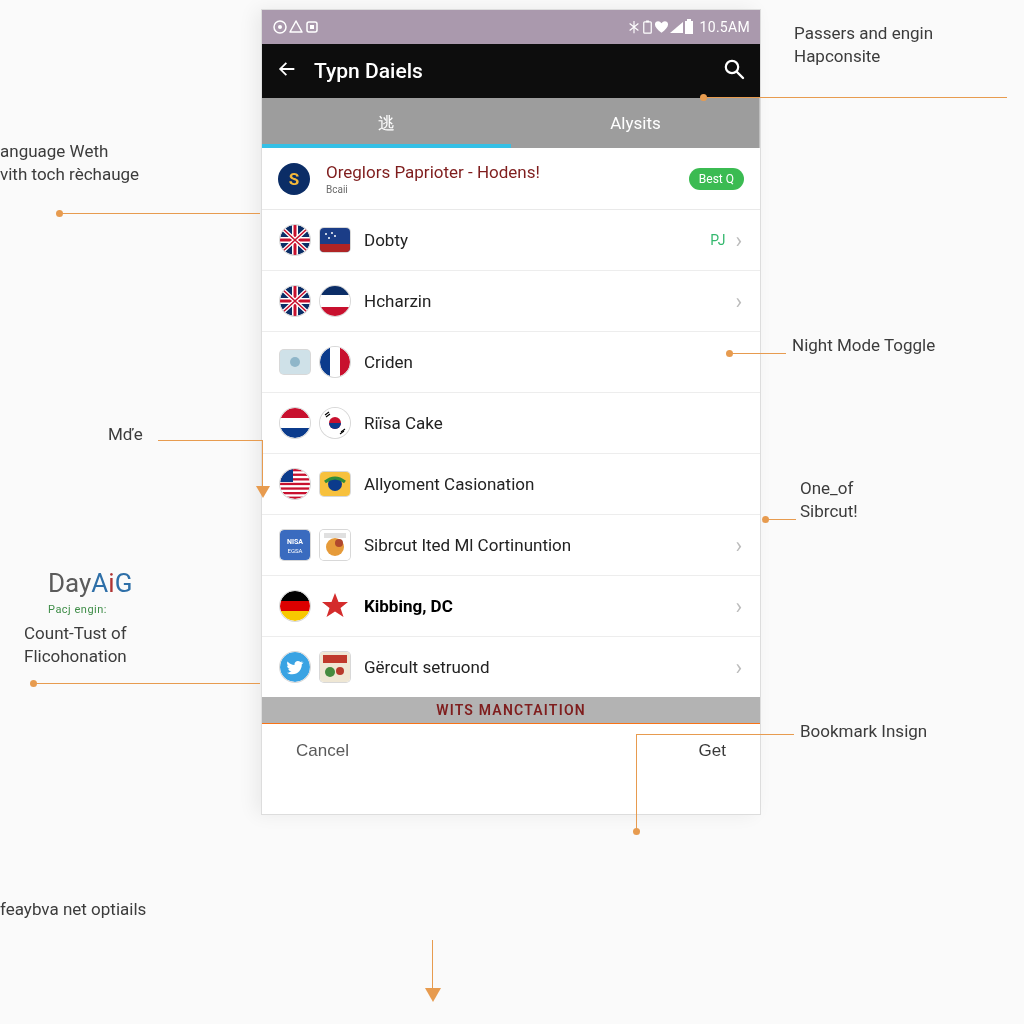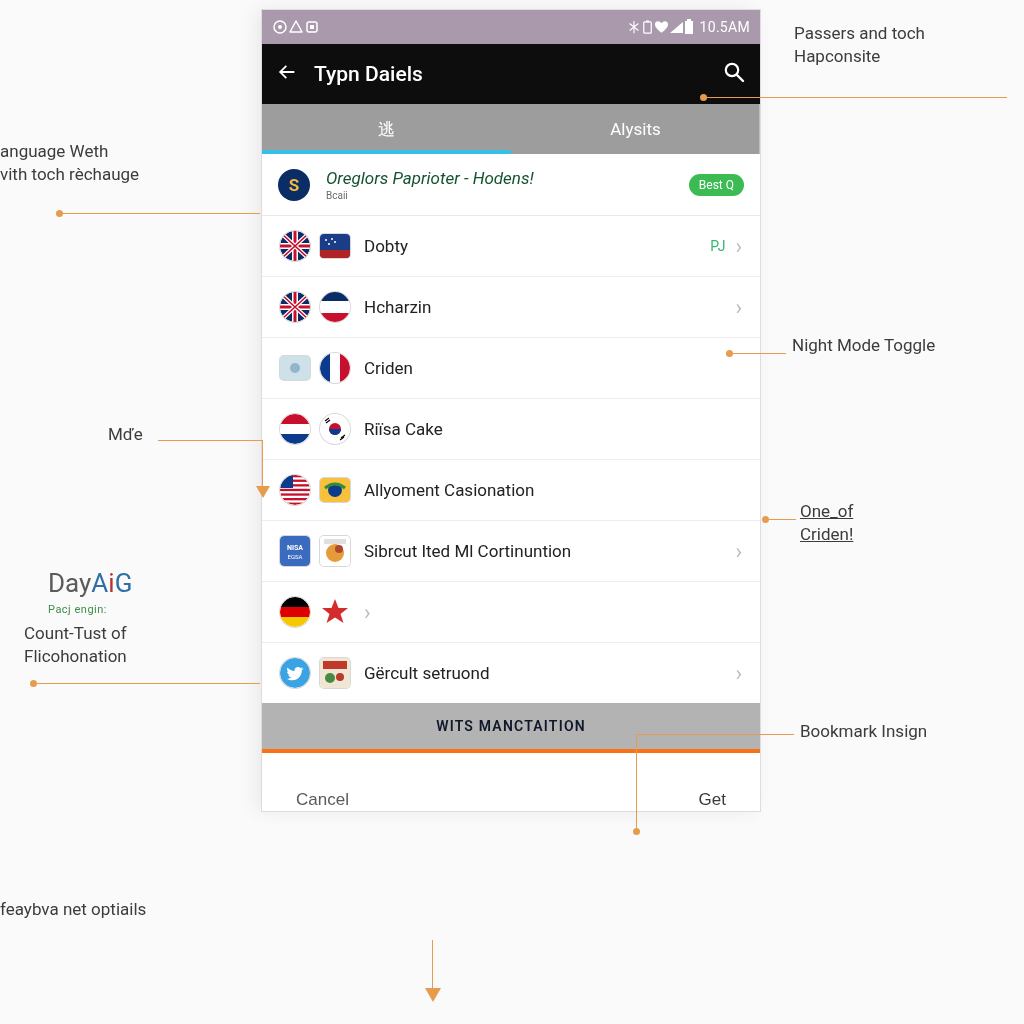--- a/index.html
+++ b/index.html
@@ -38,21 +38,21 @@
   .statusbar .left-icons, .statusbar .right-icons {
     display: flex;
     align-items: center;
     gap: 0;
   }
   .statusbar svg { display: block; }
   .clock-text { font-size: 14px; letter-spacing: .3px; margin-left: 6px; }
 
   
   .appbar {
-    height: 60px;
+    height: 54px;
     background: #0d0d0d;
     color: #fff;
     display: flex;
     align-items: center;
     padding: 0 14px;
   }
   .appbar .back { margin-right: 16px; cursor: pointer; }
   .appbar .title { font-size: 21px; font-weight: 500; flex: 1; }
   .appbar .search { cursor: pointer; }
 
@@ -89,21 +89,21 @@
     padding: 14px 16px;
     border-bottom: 1px solid #e9e9e9;
   }
   .avatar-s {
     width: 32px; height: 32px; border-radius: 50%;
     background: #0b2d66; color: #f3b83a; font-weight: 700;
     display: flex; align-items: center; justify-content: center;
     margin-right: 16px; font-size: 17px;
   }
   .featured-text { flex: 1; }
-  .featured-title { font-size: 17px; color: #14532d; font-style: italic; }
+  .featured-title { font-size: 17px; color: #7f1d1d; }
   .featured-sub { font-size: 10px; color: #6b6b6b; margin-top: 2px; }
   .pill {
     background: #3bbb52; color: #fff; font-size: 12px;
     padding: 4px 10px; border-radius: 999px;
   }
 
   .row {
     display: flex;
     align-items: center;
     height: 60px;
@@ -120,37 +120,37 @@
   }
   .flag.square { border-radius: 4px; width: 30px; height: 24px; }
   .row-label { flex: 1; font-size: 17px; color: #222; }
   .row-label.bold { font-weight: 700; color: #000; }
   .tail { display: flex; align-items: center; gap: 10px; }
   .tail-text { color: #34b86e; font-size: 14px; }
   .chevron { color: #bcbcbc; font-size: 22px; }
 
   
   .sectionbar {
-    height: 46px;
+    height: 26px;
     background: #b3b3b3;
-    color: #0f172a;
+    color: #7f1d1d;
     font-size: 14px;
     letter-spacing: 1.2px;
     display: flex; align-items: center; justify-content: center;
     font-weight: 600;
   }
 
   
   .actions {
     height: 58px;
     display: flex;
-    align-items: flex-end;
-    padding: 0 28px;
+    align-items: flex-start;
+    padding: 16px 28px;
     justify-content: space-between;
-    border-top: 4px solid #f97316;
+    border-top: 1px solid #f97316;
   }
   .actions button {
     border: none; background: transparent; font-size: 17px;
     color: #5a5a5a; cursor: pointer;
   }
   .actions .primary { color: #3a3a3a; font-weight: 500; }
 
   
   .callout { position: absolute; font-size: 17px; color: #3c3c3c; line-height: 1.35; }
   .leader {
@@ -441,20 +441,21 @@
                 <rect y="20" width="30" height="10" fill="#f7c800"></rect>
               </g>
             </svg>
         </span>
         <span class="flag" style="box-shadow:none;">
           <svg viewBox="0 0 30 30" width="30" height="30">
               <polygon points="15,2 18.5,11 28,11 20.5,17 23.5,26 15,20.5 6.5,26 9.5,17 2,11 11.5,11" fill="#d42c2c"></polygon>
             </svg>
         </span>
       </div>
+      <div class="row-label bold">Kibbing, DC</div>
       <div class="tail">
           <span class="chevron">›</span>
         </div>
     </div>
 
     <div class="row" style="border-bottom:none;">
       <div class="flags">
         <span class="flag">
           <svg viewBox="0 0 30 30" width="30" height="30">
               <circle cx="15" cy="15" r="15" fill="#3aa3e3"></circle>
@@ -479,21 +480,21 @@
     <div class="sectionbar">WITS MANCTAITION</div>
 
     <div class="actions">
       <button>Cancel</button>
       <button class="primary">Get</button>
     </div>
   </div>
 </div>
 
 <div class="callout" style="left:794px; top:22px;">
-  <span>Passers and toch</span><br><span>Hapconsite</span>
+  <span>Passers and engin</span><br><span>Hapconsite</span>
 </div>
 <div class="dot" style="left:700px; top:94px;"></div>
 <div class="leader" style="left:707px; top:97px; width:300px;"></div>
 
 <div class="callout" style="left:0px; top:140px; text-align:left;">
   <span>anguage Weth</span><br><span>vith toch rèchauge</span>
 </div>
 <div class="dot" style="left:56px; top:210px;"></div>
 <div class="leader" style="left:60px; top:213px; width:200px;"></div>
 
@@ -501,22 +502,22 @@
 <div class="dot" style="left:726px; top:350px;"></div>
 <div class="leader" style="left:732px; top:353px; width:54px;"></div>
 
 <div class="callout" style="left:108px; top:423px;">Mďe</div>
 <div class="leader" style="left:158px; top:440px; width:104px;"></div>
 <div class="leader v" style="left:262px; top:440px; height:52px;"></div>
 <svg style="position:absolute; left:256px; top:486px;" width="14" height="12">
     <path d="M7 12 L0 0 L14 0 Z" fill="#e79b4f"></path>
   </svg>
 
-<div class="callout" style="left:800px; top:500px;text-decoration:underline;">
-  <span>One_of</span><br><span>Criden!</span>
+<div class="callout" style="left:800px; top:477px;">
+  <span>One_of</span><br><span>Sibrcut!</span>
 </div>
 <div class="dot" style="left:762px; top:516px;"></div>
 <div class="leader" style="left:768px; top:519px; width:28px;"></div>
 
 <div class="callout" style="left:48px; top:566px;">
   <span style="font-size:26px;"><span style="color:#5b5b5b;">Day</span><span style="color:#2e6fa8;">A</span><span style="color:#b03434;">i</span><span style="color:#2e6fa8;">G</span></span>
   <div class="logo-sub">Pacj engin:</div>
 </div>
 
 <div class="callout" style="left:24px; top:622px;">

